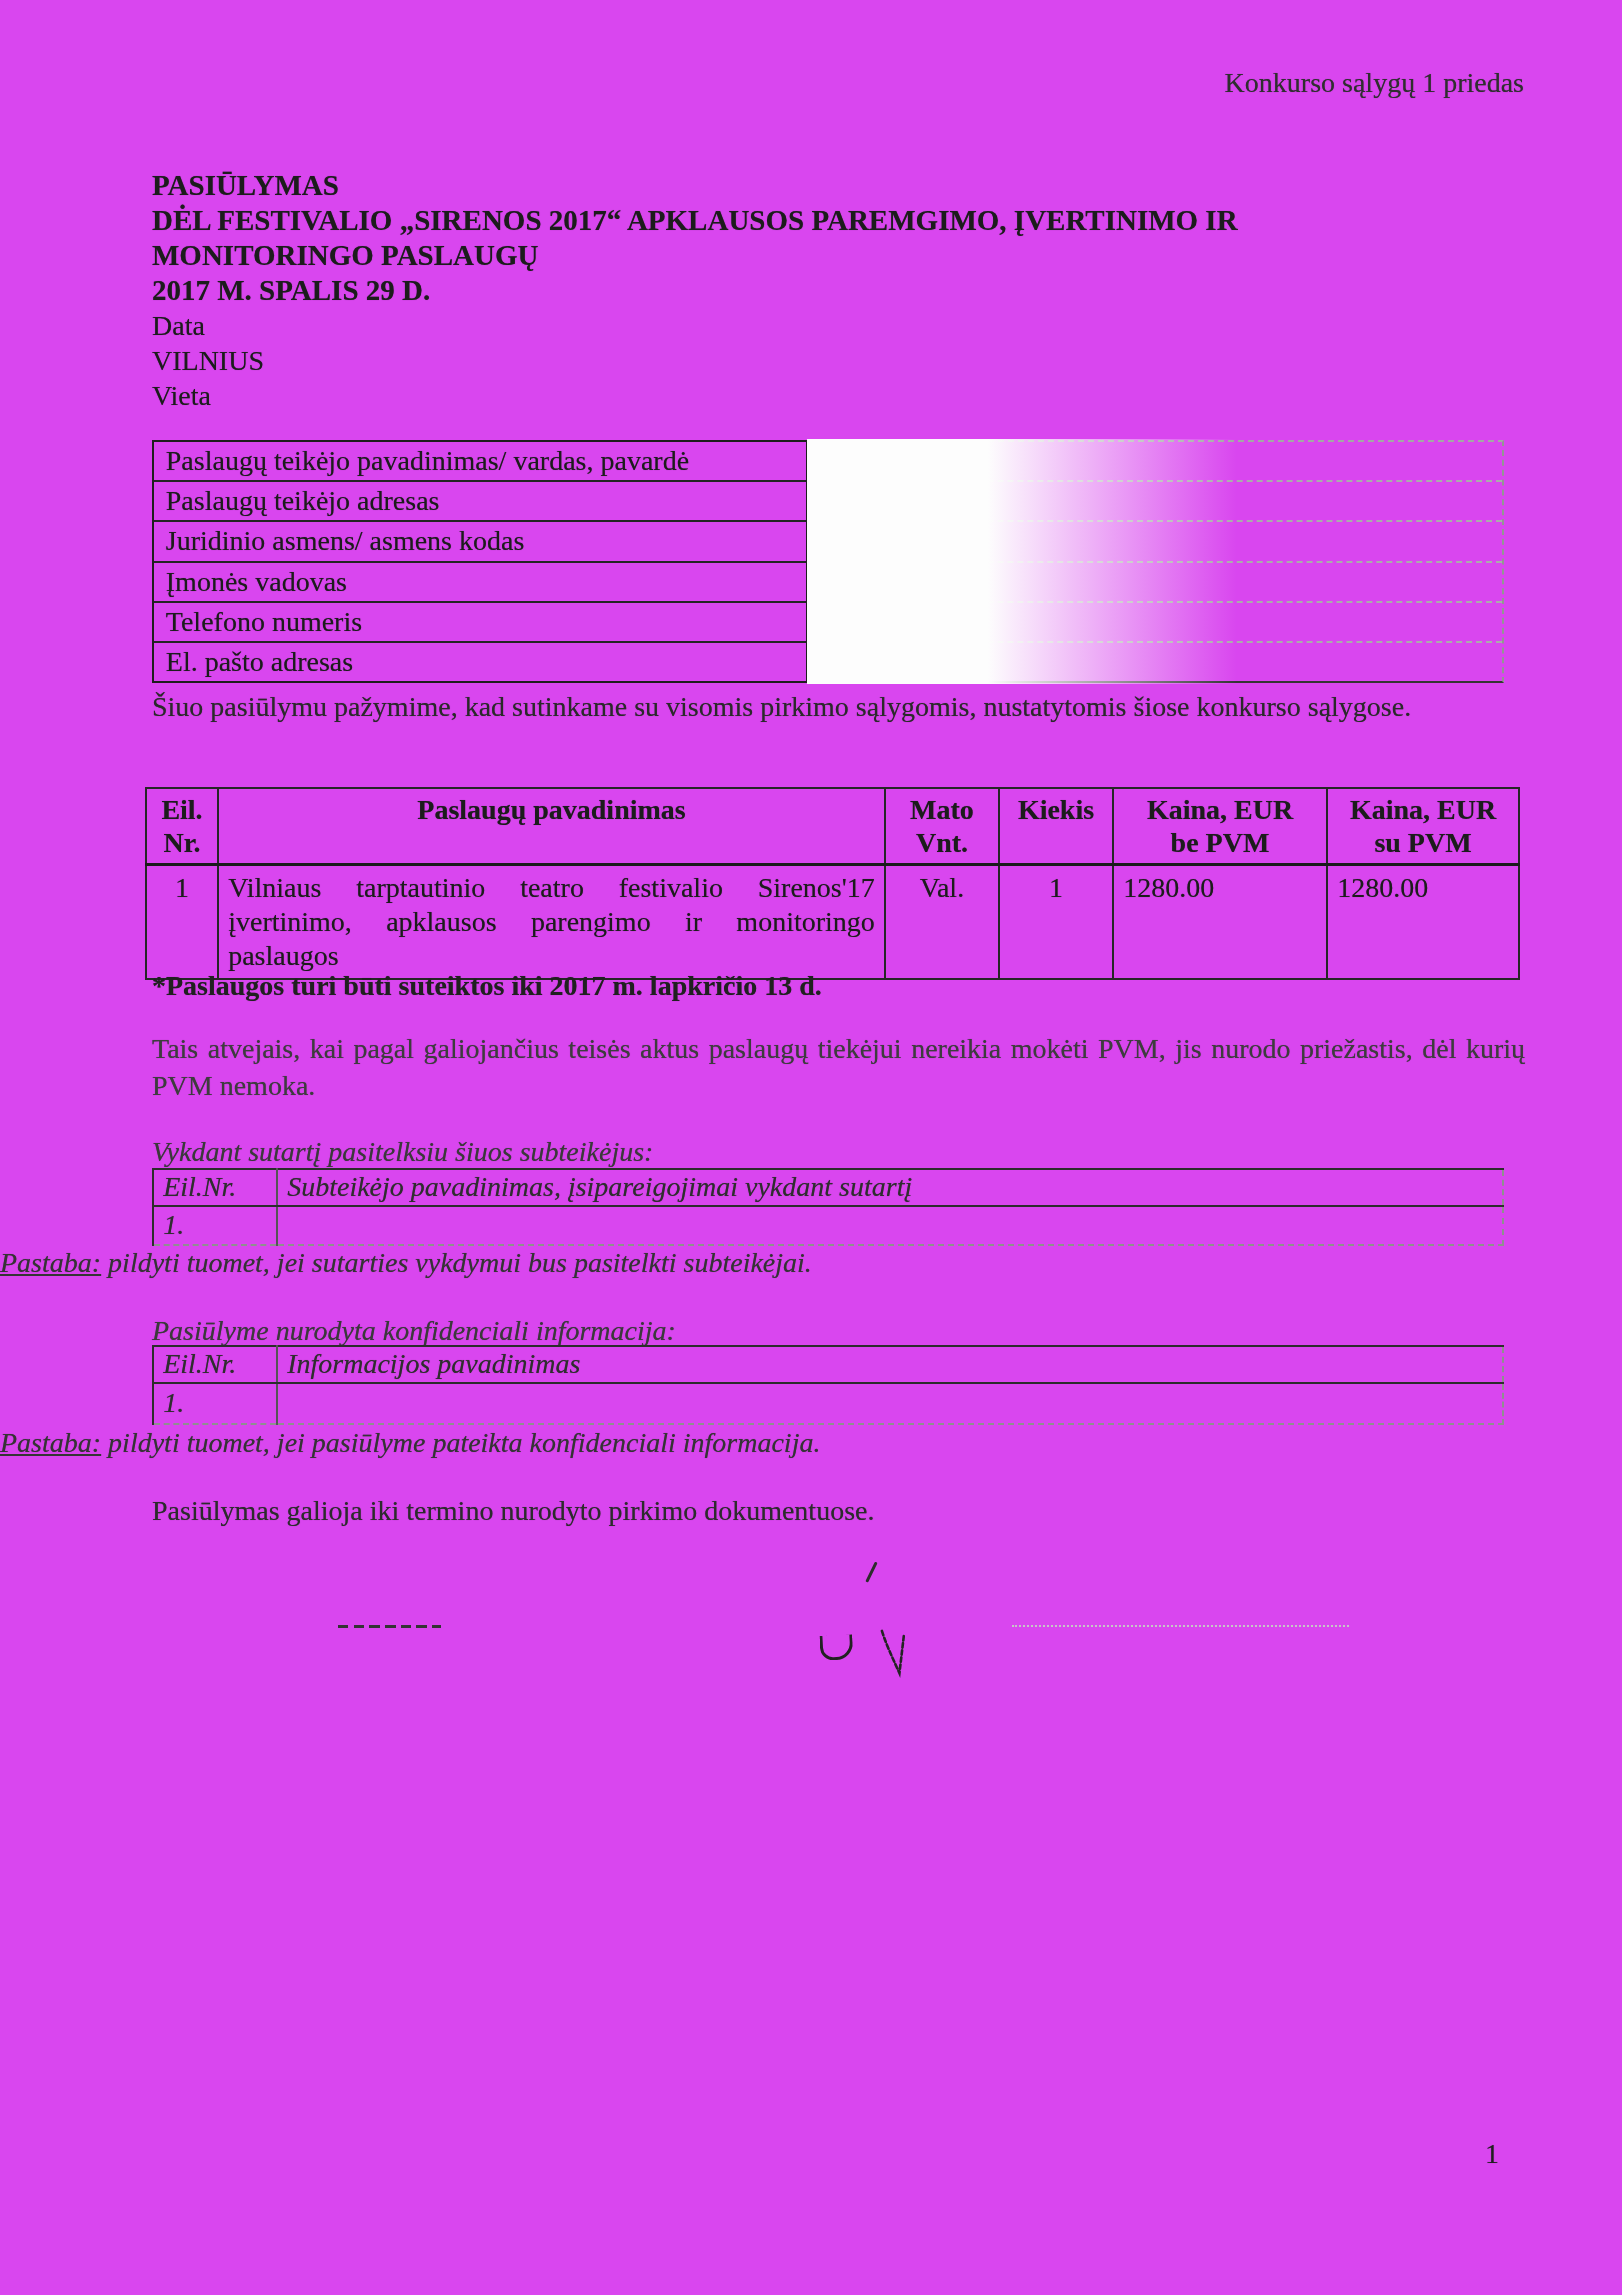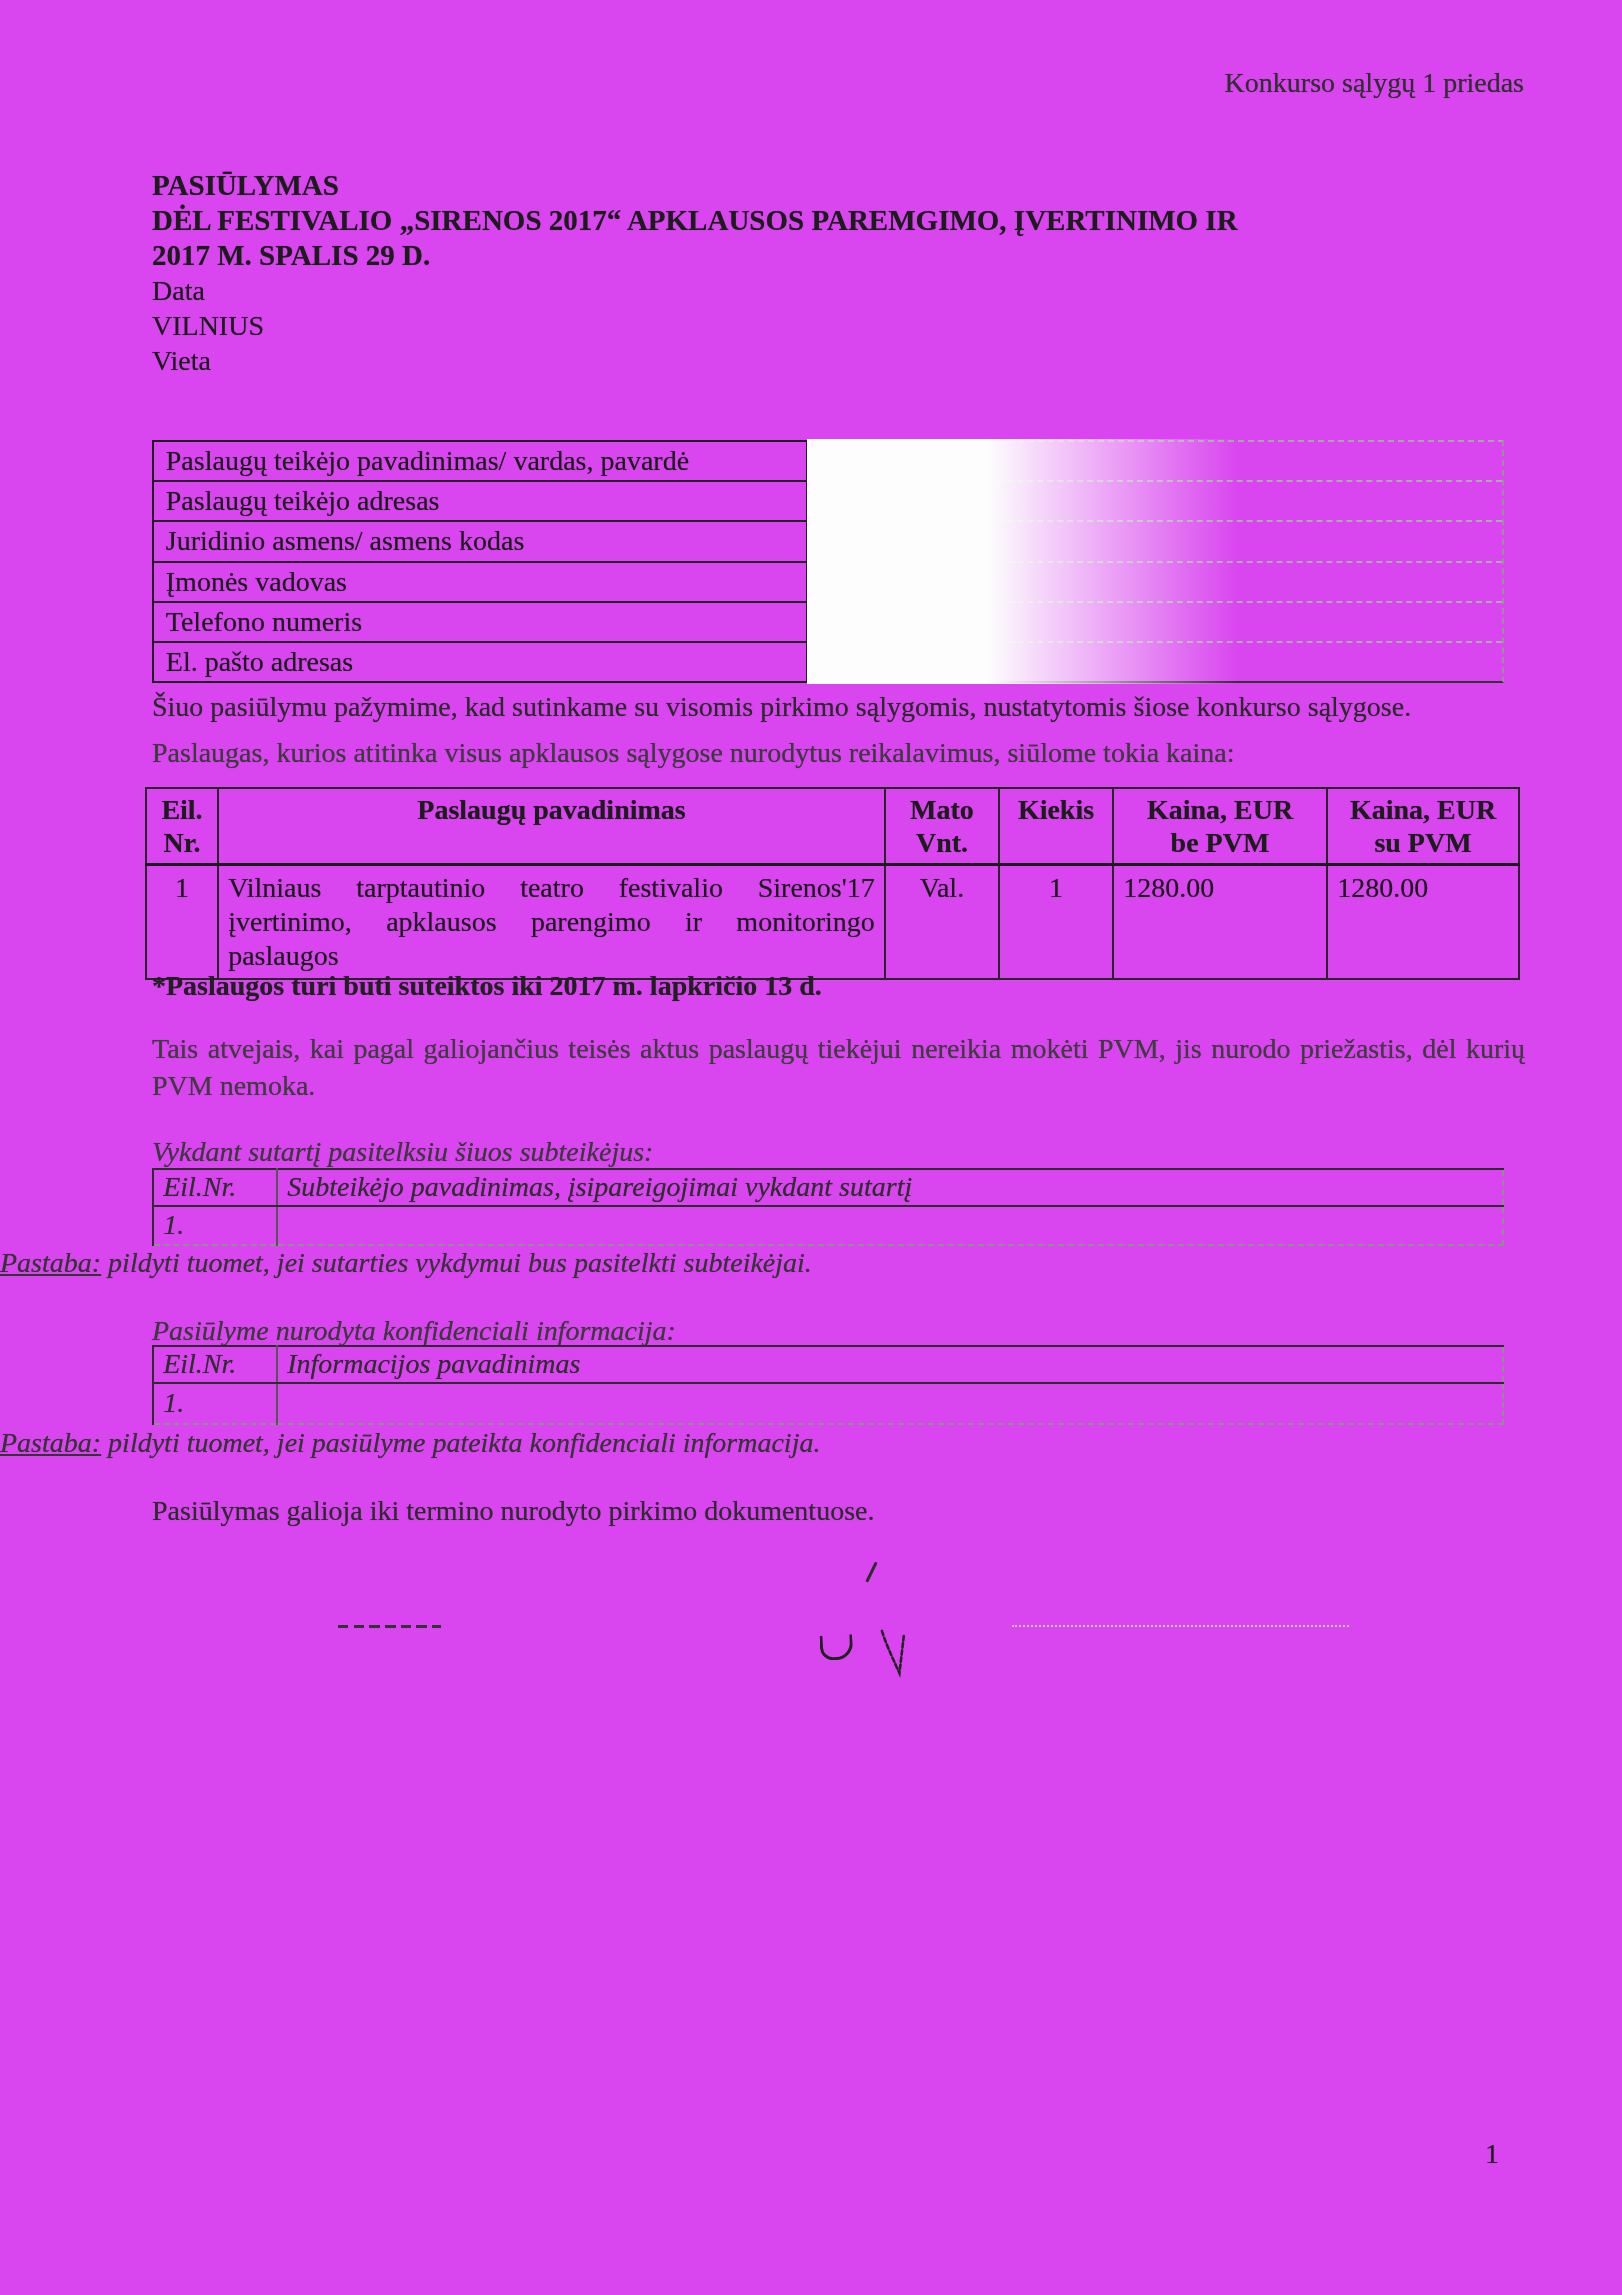--- a/index.html
+++ b/index.html
@@ -114,20 +114,21 @@
 </head>
 <body>
 
 <div class="page">
 
   <div class="abs annex nowrap">Konkurso sąlygų 1 priedas</div>
 
   <div class="abs title-block">
     <div class="tl b">PASIŪLYMAS</div>
     <div class="tl b">DĖL FESTIVALIO „SIRENOS 2017“ APKLAUSOS PAREMGIMO, ĮVERTINIMO IR</div>
+    <div class="tl b">MONITORINGO PASLAUGŲ</div>
     <div class="tl b">2017 M. SPALIS 29 D.</div>
     <div class="sub">Data</div>
     <div class="sub">VILNIUS</div>
     <div class="sub">Vieta</div>
   </div>
 
   <div class="abs provider">
     <div class="labels">
       <div class="lrow">Paslaugų teikėjo pavadinimas/ vardas, pavardė</div>
       <div class="lrow">Paslaugų teikėjo adresas</div>
@@ -140,21 +141,20 @@
       <div class="frow"></div>
       <div class="frow"></div>
       <div class="frow"></div>
       <div class="frow"></div>
       <div class="frow"></div>
       <div class="frow"></div>
     </div>
   </div>
 
   <div class="abs para agreement nowrap">Šiuo pasiūlymu pažymime, kad sutinkame su visomis pirkimo sąlygomis, nustatytomis šiose konkurso sąlygose.</div>
-  <div class="abs para price-intro nowrap">Paslaugas, kurios atitinka visus apklausos sąlygose nurodytus reikalavimus, siūlome tokia kaina:</div>
 
   <table class="price">
     <colgroup>
       <col style="width:72px">
         <col style="width:667px">
         <col style="width:114px">
       <col style="width:114px">
         <col style="width:214px">
         <col style="width:192px">
     </colgroup>

